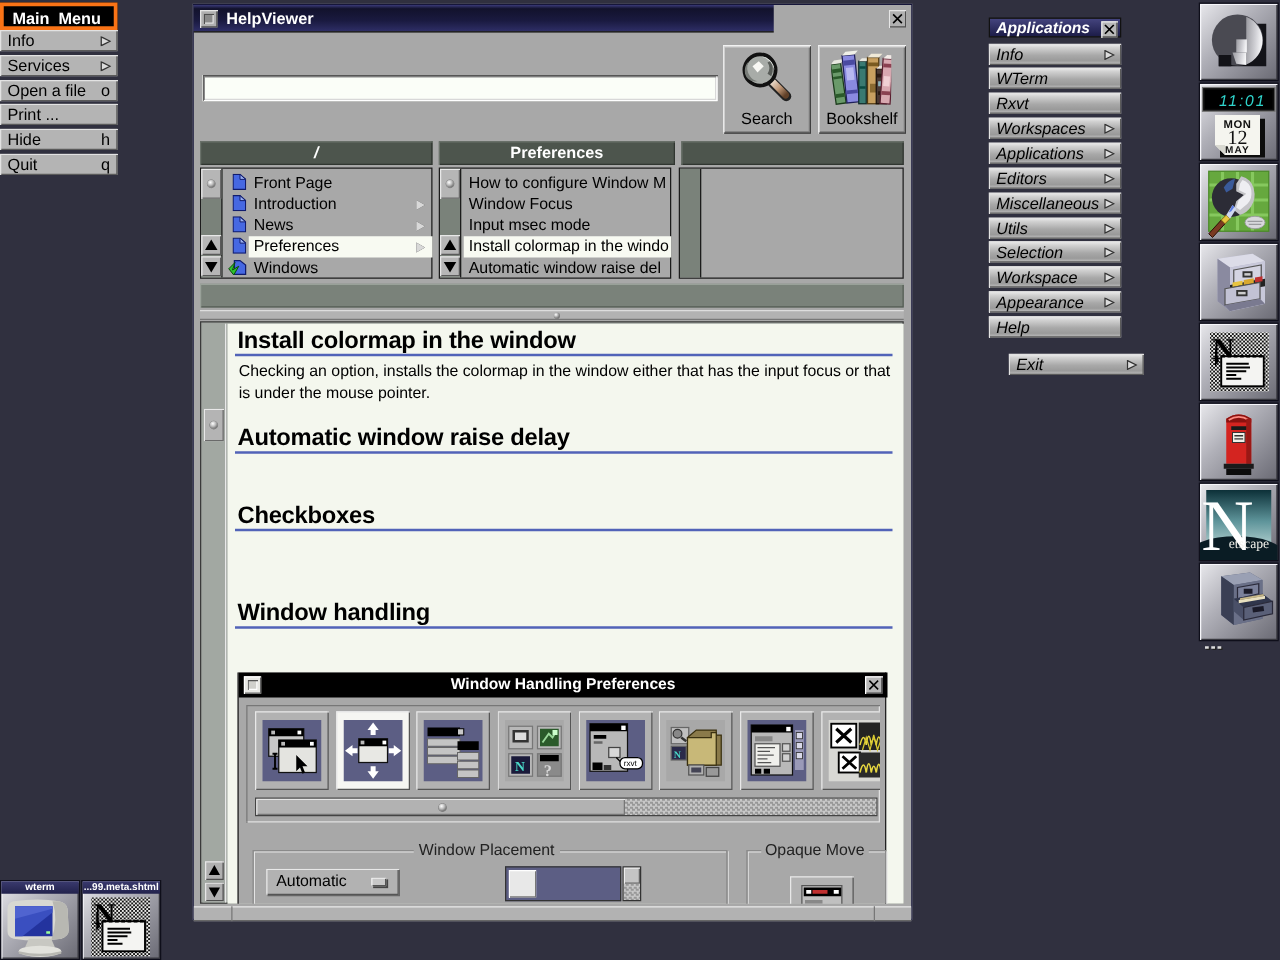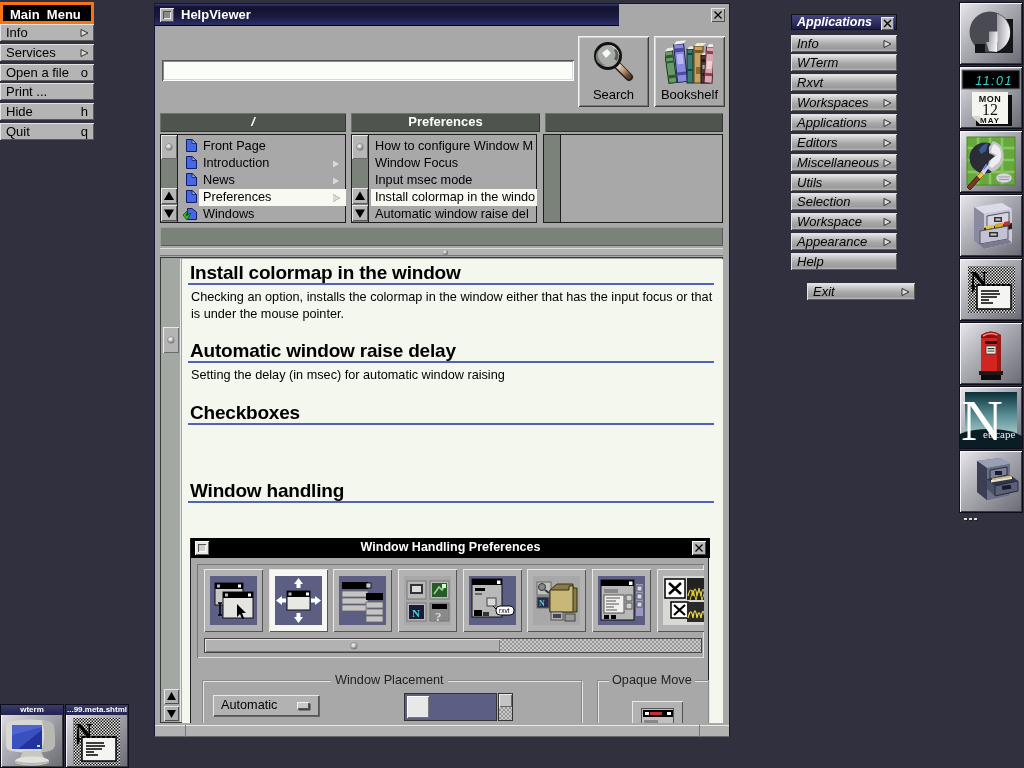--- a/index.html
+++ b/index.html
@@ -457,21 +457,20 @@
           </svg>
       </div>
     </div>
 
     <div id="page" class="abs" style="left:21px;top:1px;width:541px;height:464px;background:#f4f7ee;overflow:hidden;">
       <div class="h1" style="top:3px;">Install colormap in the window</div>
       <div class="ul" style="top:24px;"></div>
       <div class="para" style="top:30px;">Checking an option, installs the colormap in the window either that has the input focus or that<br>is under the mouse pointer.</div>
       <div class="h1" style="top:81px;">Automatic window raise delay</div>
       <div class="ul" style="top:102px;"></div>
-      <div class="para" style="top:108px;">Setting the delay (in msec) for automatic window raising</div>
       <div class="h1" style="top:143px;">Checkboxes</div>
       <div class="ul" style="top:164px;"></div>
       <div class="h1" style="top:221px;">Window handling</div>
       <div class="ul" style="top:242px;"></div>
 
       <div id="dlg" class="abs" style="left:8px;top:279px;width:519px;height:200px;background:#a8a8a8;border-left:1px solid #222;border-right:1px solid #222;">
         <div class="abs" style="left:0;top:0;width:519px;height:20px;background:#000;">
           <div class="abs" style="left:4px;top:3px;width:14px;height:14px;background:#e8e8e4;box-shadow:inset 1px 1px 0 #fff, inset -1px -1px 0 #666;">
               <div class="abs" style="left:3px;top:3px;width:8px;height:8px;background:#d0d0cc;box-shadow:inset 1px 1px 0 #555, inset -1px -1px 0 #fff;"></div>
             </div>

